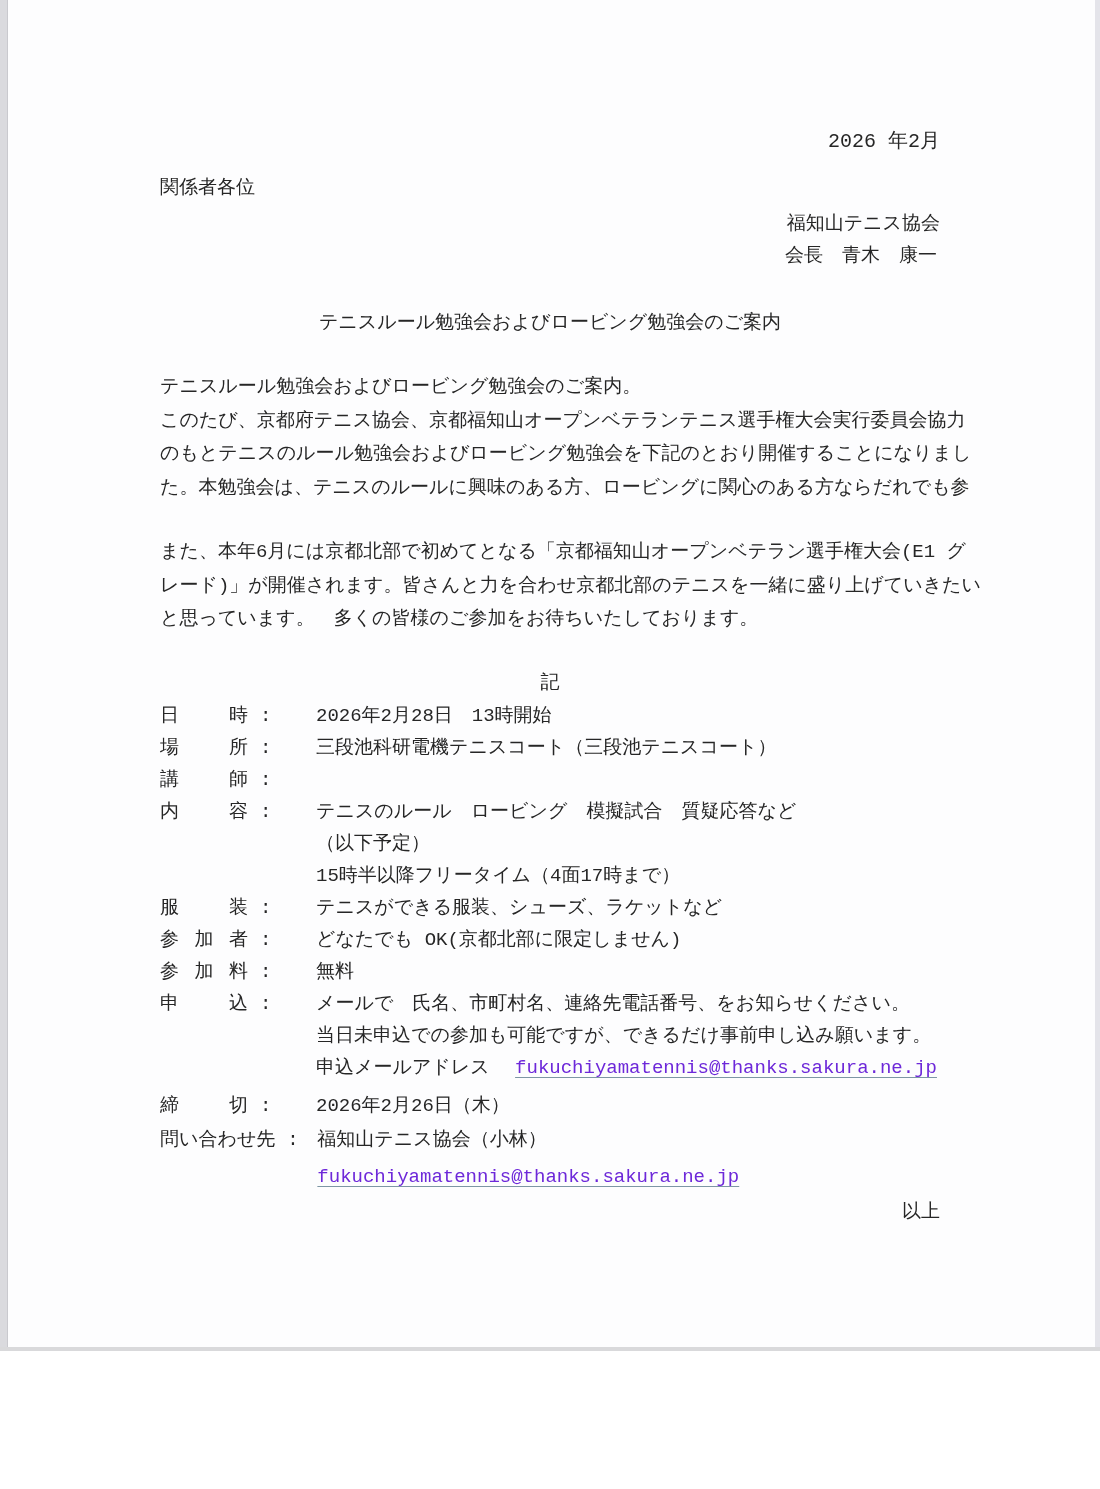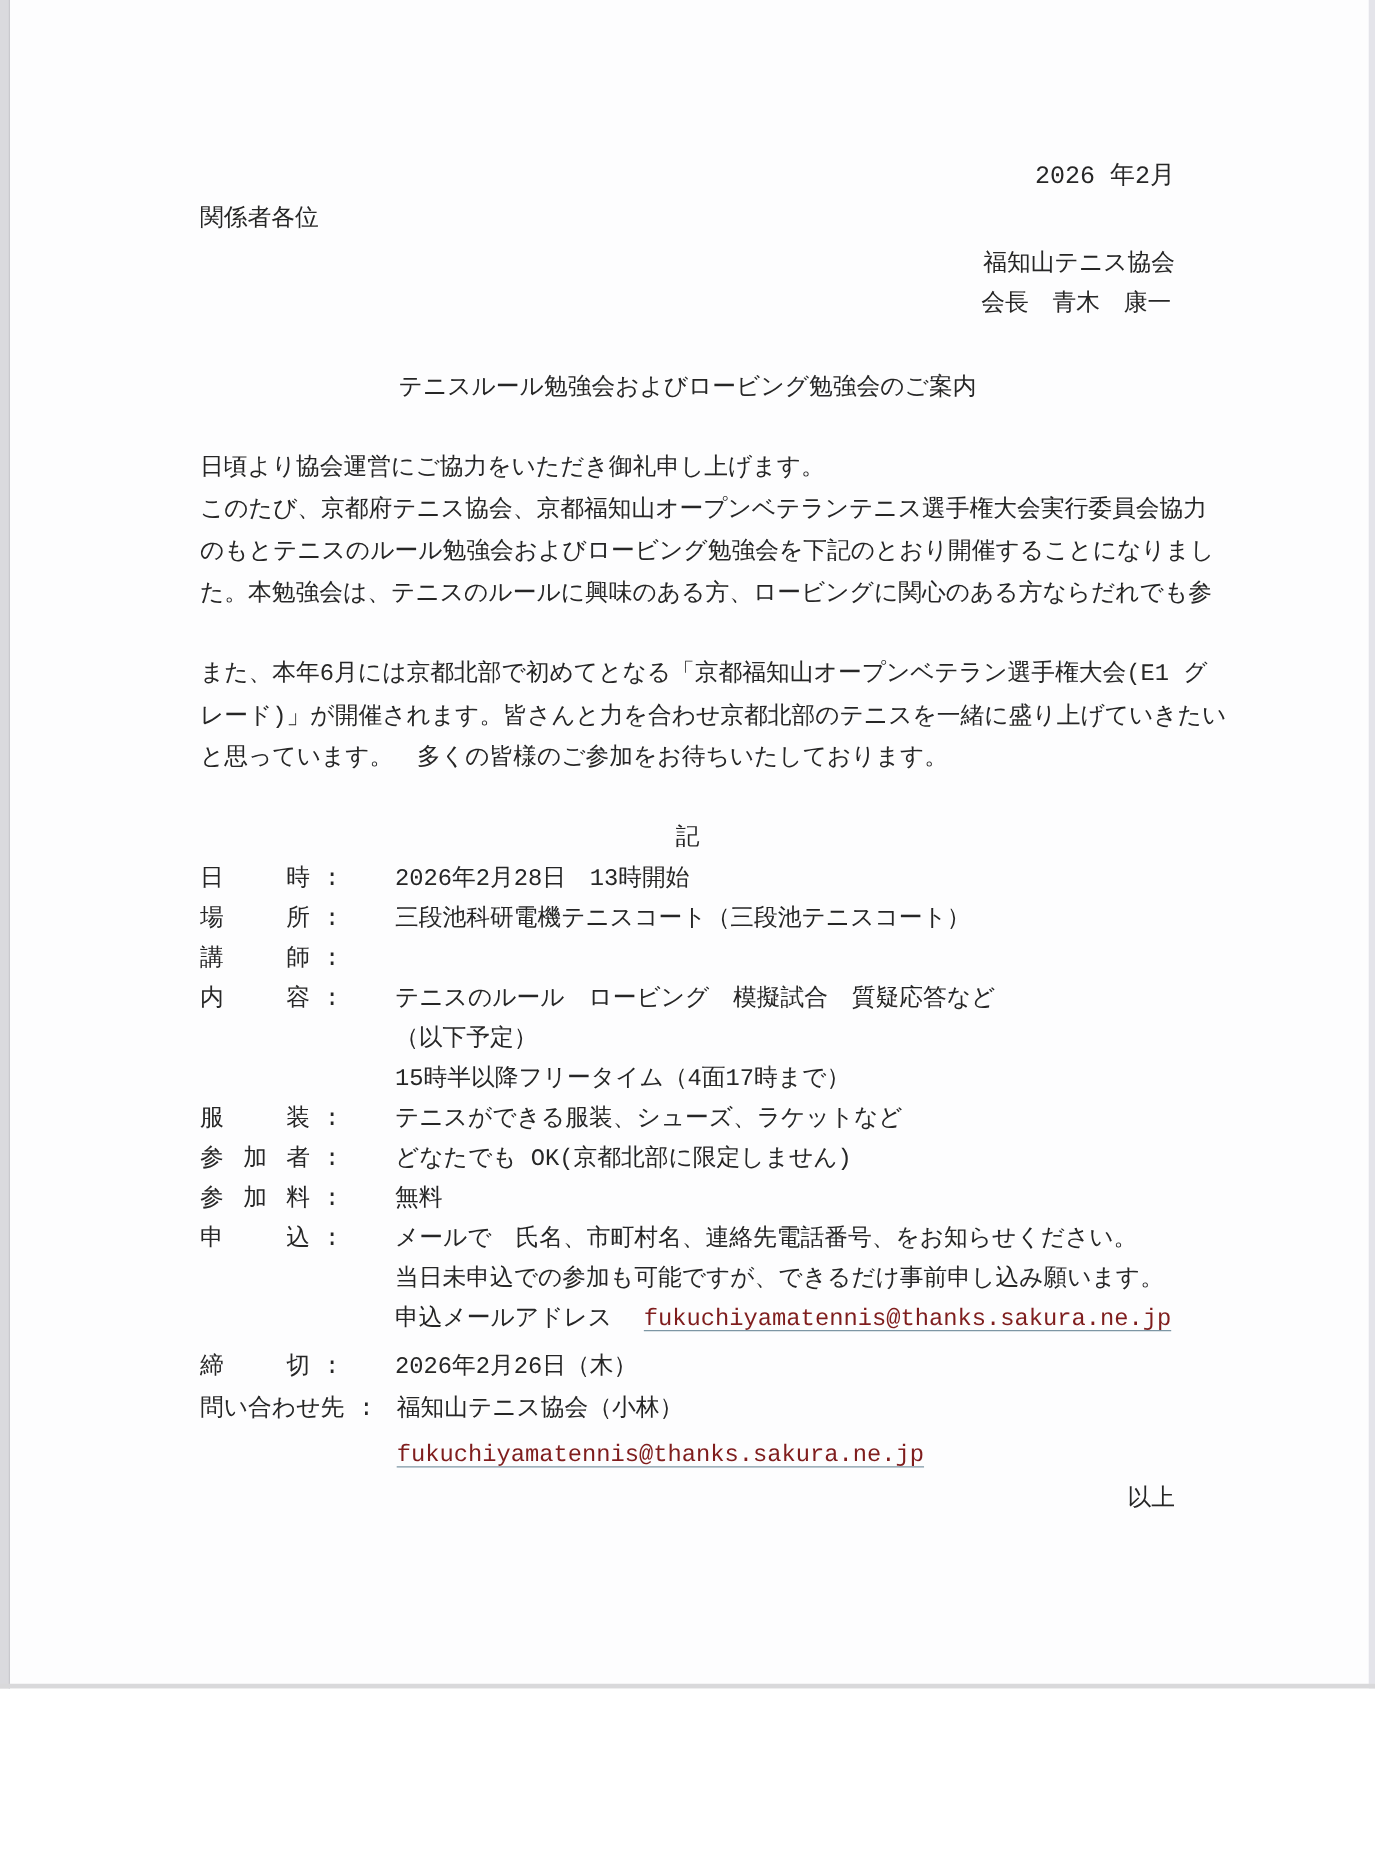--- a/index.html
+++ b/index.html
@@ -32,21 +32,21 @@
     height: 4px; background: #d9d9db;
   }
   .content {
     position: absolute;
     left: 160px;
     top: 0;
     width: 780px;
   }
   .hline { line-height: 24px; white-space: nowrap; }
   .date-line      { margin-top: 130px; text-align: right; font-size: 20px; }
-  .recipient-line { margin-top: 9px;  text-align: left; }
+  .recipient-line { margin-top: 22px;  text-align: left; }
   .org-line       { margin-top: 12px; text-align: right; }
   .signer-line    { margin-top: 8px;  text-align: right; padding-right: 3px; }
   .doc-title {
     margin-top: 42px;
     line-height: 26px;
     text-align: center;
     white-space: nowrap;
   }
   .para { margin-top: 35px; }
   .para.second { margin-top: 31px; }
@@ -79,21 +79,21 @@
     padding-left: 12px;
     flex-shrink: 0;
   }
   .row.wide-row .colon { width: 42px; }
   .val { flex: 1 1 auto; min-width: 0; }
   .val-line { line-height: 32px; white-space: nowrap; }
   .row.deadline-row { margin-top: 6px; }
   .row.contact-row  { margin-top: 2px; }
   .val-line.contact-email-line { margin-top: 5px; }
   .link {
-    color: #7f1d1d;
+    color: #6d28d9;
     text-decoration: underline;
     text-decoration-color: #7d96a4;
     text-underline-offset: 4px;
     cursor: pointer;
   }
   .email-gap { margin-left: 14px; }
   .closing-line {
     margin-top: 6px;
     line-height: 26px;
     text-align: right;
@@ -111,21 +111,21 @@
   <div class="content">
 
     <div class="hline date-line">2026 年2月</div>
     <div class="hline recipient-line">関係者各位</div>
     <div class="hline org-line">福知山テニス協会</div>
     <div class="hline signer-line">会長　青木　康一</div>
 
     <div class="doc-title">テニスルール勉強会およびロービング勉強会のご案内</div>
 
     <div class="para first">
-      <div class="pline">日頃より協会運営にご協力をいただき御礼申し上げます。</div>
+      <div class="pline">テニスルール勉強会およびロービング勉強会のご案内。</div>
       <div class="pline">このたび、京都府テニス協会、京都福知山オープンベテランテニス選手権大会実行委員会協力</div>
       <div class="pline">のもとテニスのルール勉強会およびロービング勉強会を下記のとおり開催することになりまし</div>
       <div class="pline">た。本勉強会は、テニスのルールに興味のある方、ロービングに関心のある方ならだれでも参</div>
     </div>
 
     <div class="para second">
       <div class="pline">また、本年6月には京都北部で初めてとなる「京都福知山オープンベテラン選手権大会(E1 グ</div>
       <div class="pline">レード)」が開催されます。皆さんと力を合わせ京都北部のテニスを一緒に盛り上げていきたい</div>
       <div class="pline">と思っています。　多くの皆様のご参加をお待ちいたしております。</div>
     </div>

